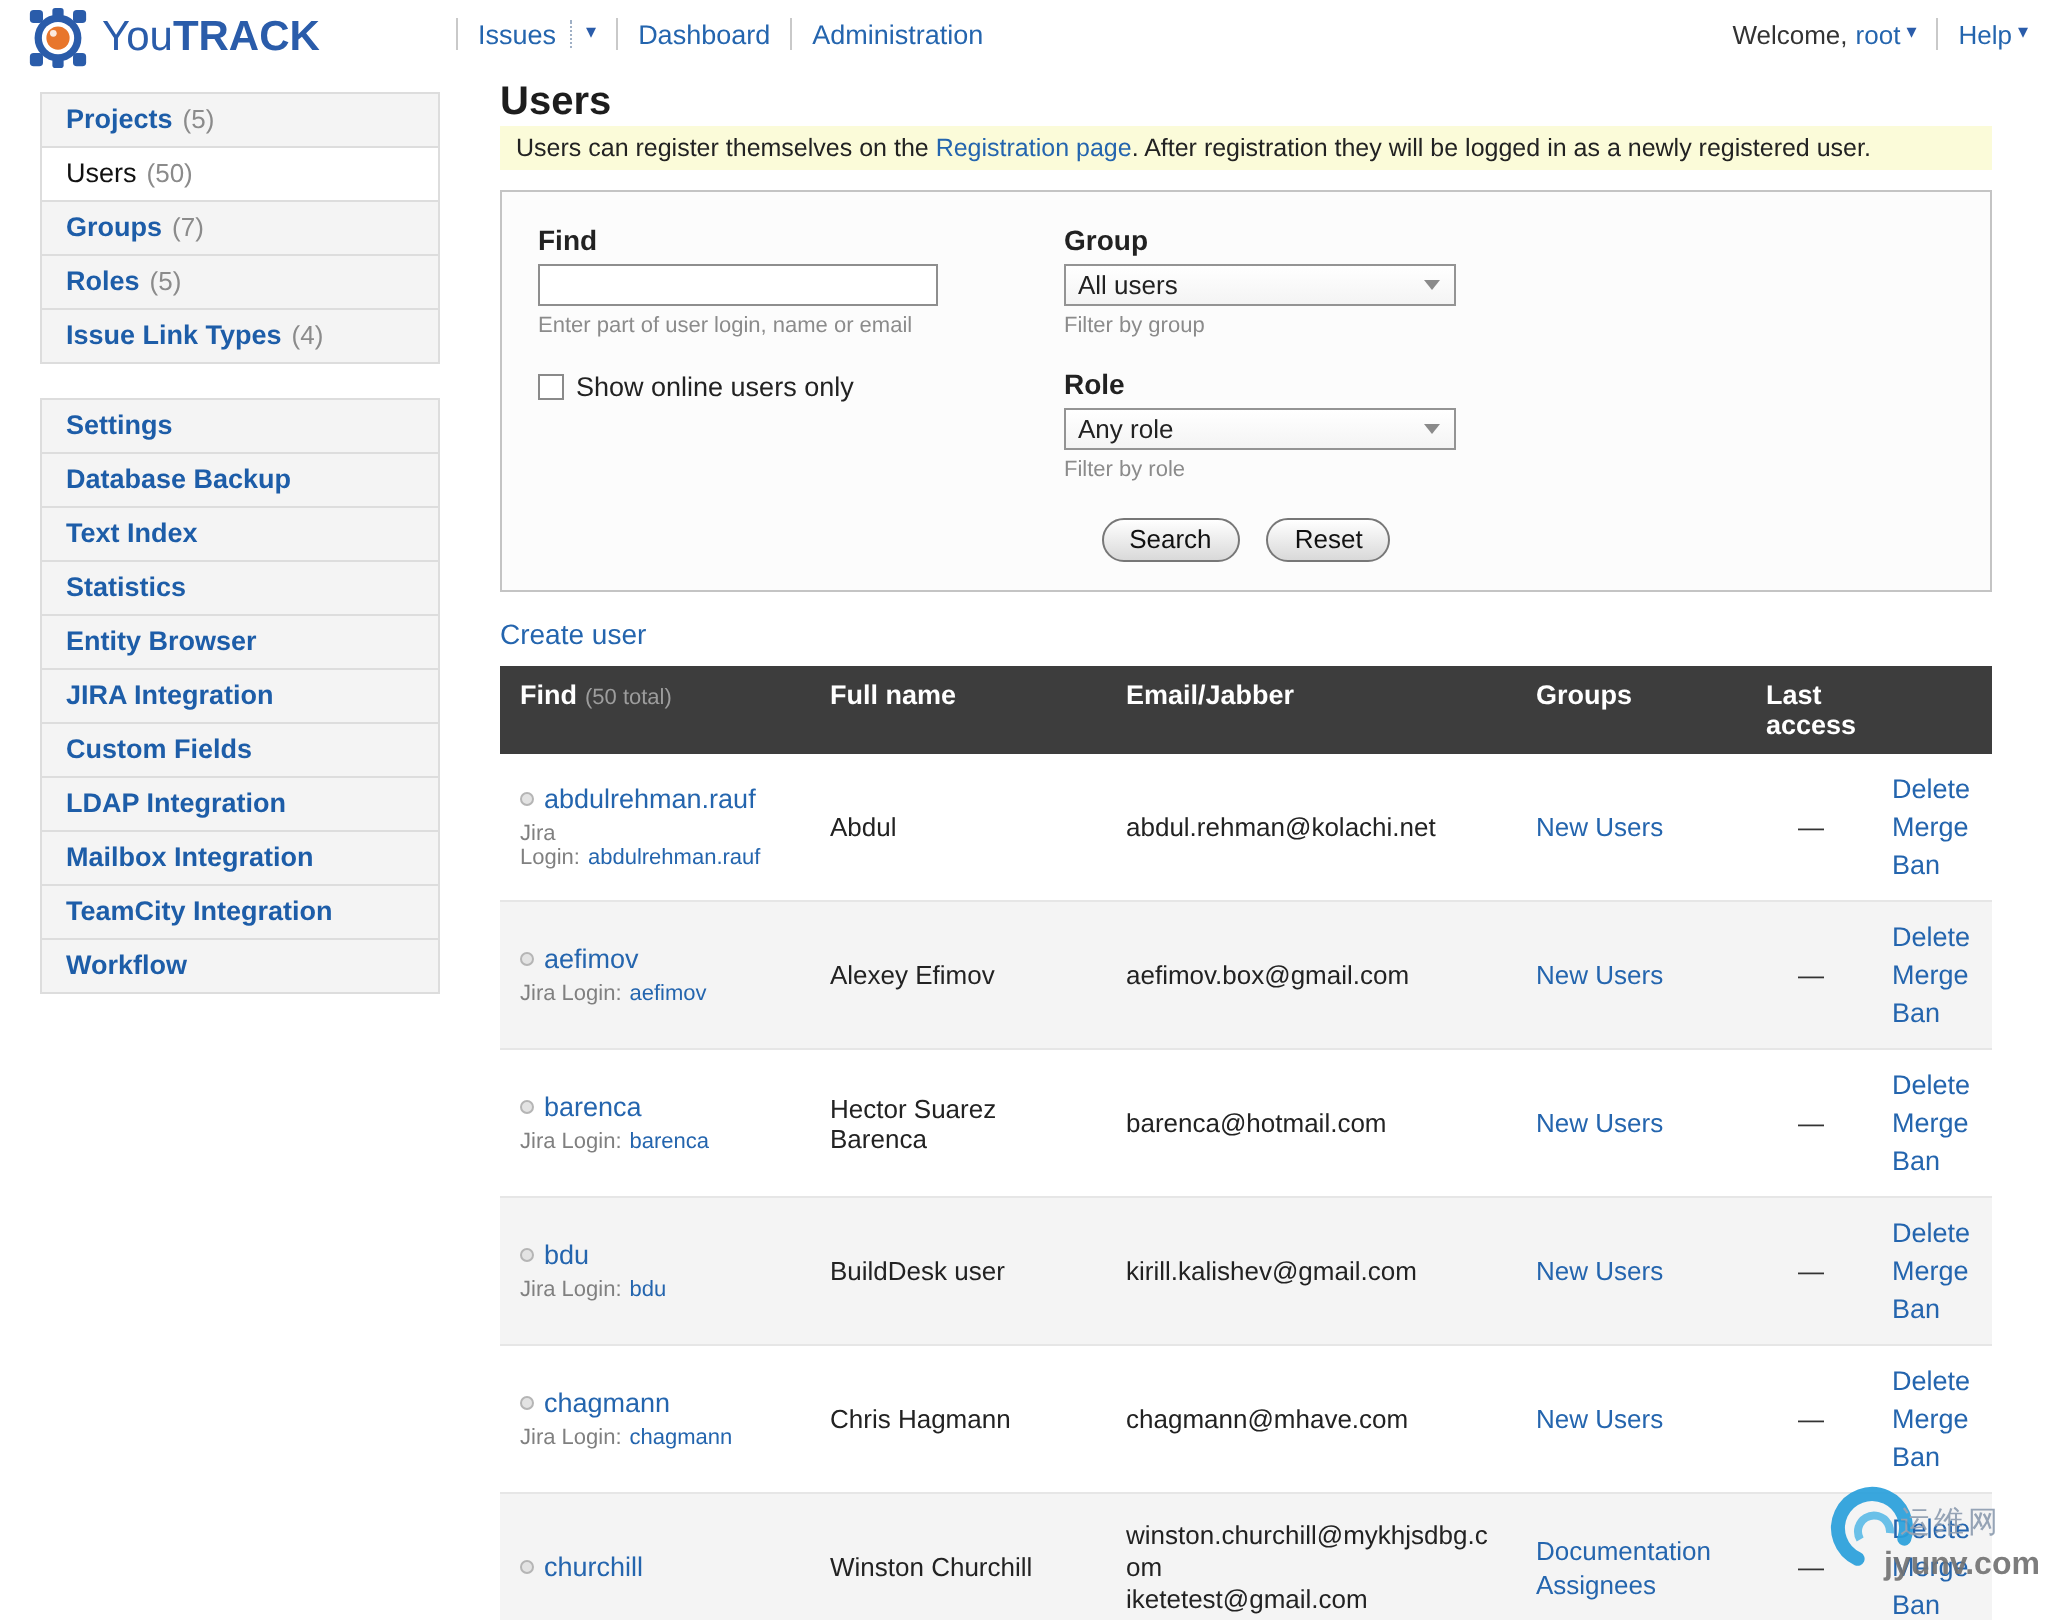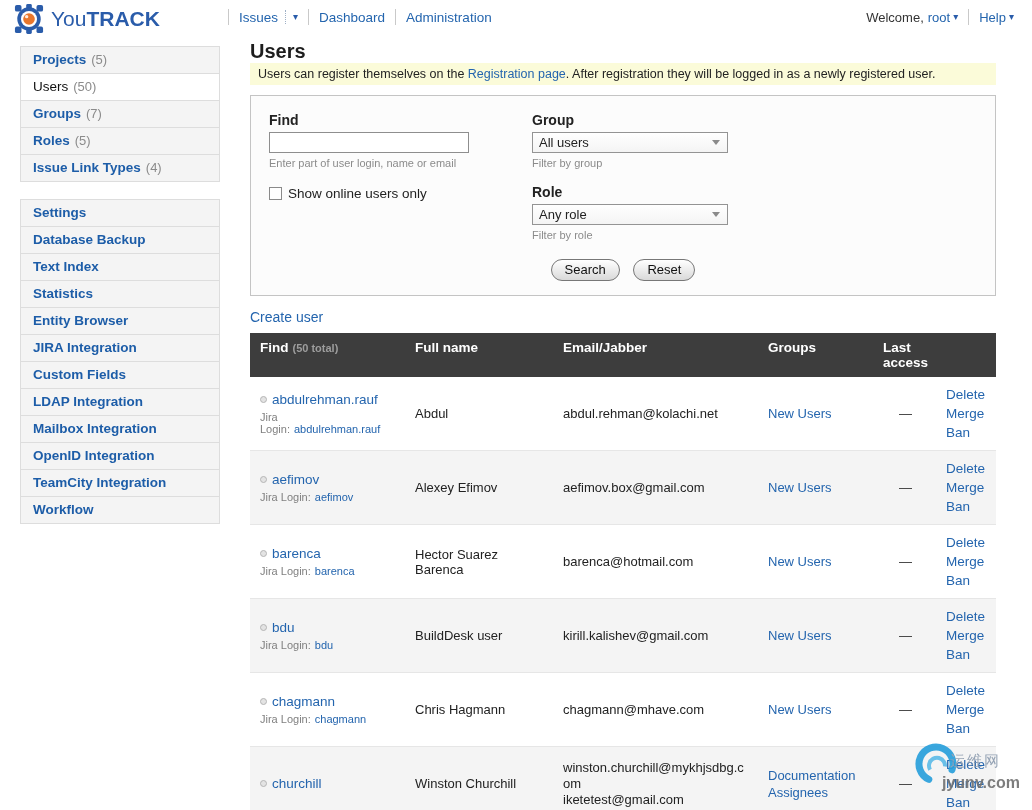--- a/index.html
+++ b/index.html
@@ -54,21 +54,21 @@
   .chk-label { font-size:13.5px; }
   .btn-row { text-align:center; margin-top:18px; }
   .pill-btn { display:inline-block; border:1px solid #777; border-radius:11px; background:linear-gradient(#ffffff,#d9d9d9); padding:2px 13px 3px; font-size:13px; color:#111; cursor:pointer; margin:0 5px; font-family:inherit; }
 
   .create-user { display:inline-block; margin-top:13px; font-size:14px; }
 
   
   .users-table { width:746px; border-collapse:collapse; margin-top:8px; table-layout:fixed; }
   .users-table thead th { background:#3d3d3d; color:#fff; font-size:13.5px; font-weight:bold; text-align:left; padding:7px 10px; vertical-align:top; }
   th.th-last { text-align:center; padding-left:2px; padding-right:2px; }
-  .th-total { color:#9d9d9d; font-weight:bold; font-size:11px; margin-left:4px; }
+  .th-total { color:#9d9d9d; font-weight:normal; font-size:11px; margin-left:4px; }
   .users-table tbody tr { border-bottom:1px solid #e6e6e6; }
   .users-table tbody tr.alt { background:#f4f4f4; }
   .users-table td { padding:9px 10px; vertical-align:middle; font-size:13px; }
   .status-dot { display:inline-block; width:7px; height:7px; border-radius:50%; background:#e3e3e3; border:1px solid #b5b5b5; margin-right:5px; position:relative; top:-1px; }
   .login-link { font-size:13.5px; }
   .sub-row { margin-top:4px; font-size:11px; }
   .sub-label { color:#808080; margin-right:4px; }
   .sub-link { font-size:11px; }
   .email-line { word-break:break-all; line-height:16px; }
   td.td-last { text-align:center; padding-left:2px; padding-right:2px; color:#333; line-height:17px; }
@@ -138,21 +138,20 @@
     <ul class="side-group">
         <li class="side-item"><span class="side-label">Settings</span></li>
         <li class="side-item"><span class="side-label">Database Backup</span></li>
         <li class="side-item"><span class="side-label">Text Index</span></li>
         <li class="side-item"><span class="side-label">Statistics</span></li>
         <li class="side-item"><span class="side-label">Entity Browser</span></li>
         <li class="side-item"><span class="side-label">JIRA Integration</span></li>
         <li class="side-item"><span class="side-label">Custom Fields</span></li>
         <li class="side-item"><span class="side-label">LDAP Integration</span></li>
         <li class="side-item"><span class="side-label">Mailbox Integration</span></li>
-        <li class="side-item"><span class="side-label">OpenID Integration</span></li>
         <li class="side-item"><span class="side-label">TeamCity Integration</span></li>
         <li class="side-item"><span class="side-label">Workflow</span></li>
       </ul>
   </div>
 
   <div class="main">
     <h1 class="page-title">Users</h1>
 
     <div class="banner"><span>Users can register themselves on the </span><a class="lnk">Registration page</a><span>. After registration they will be logged in as a newly registered user.</span></div>
 

